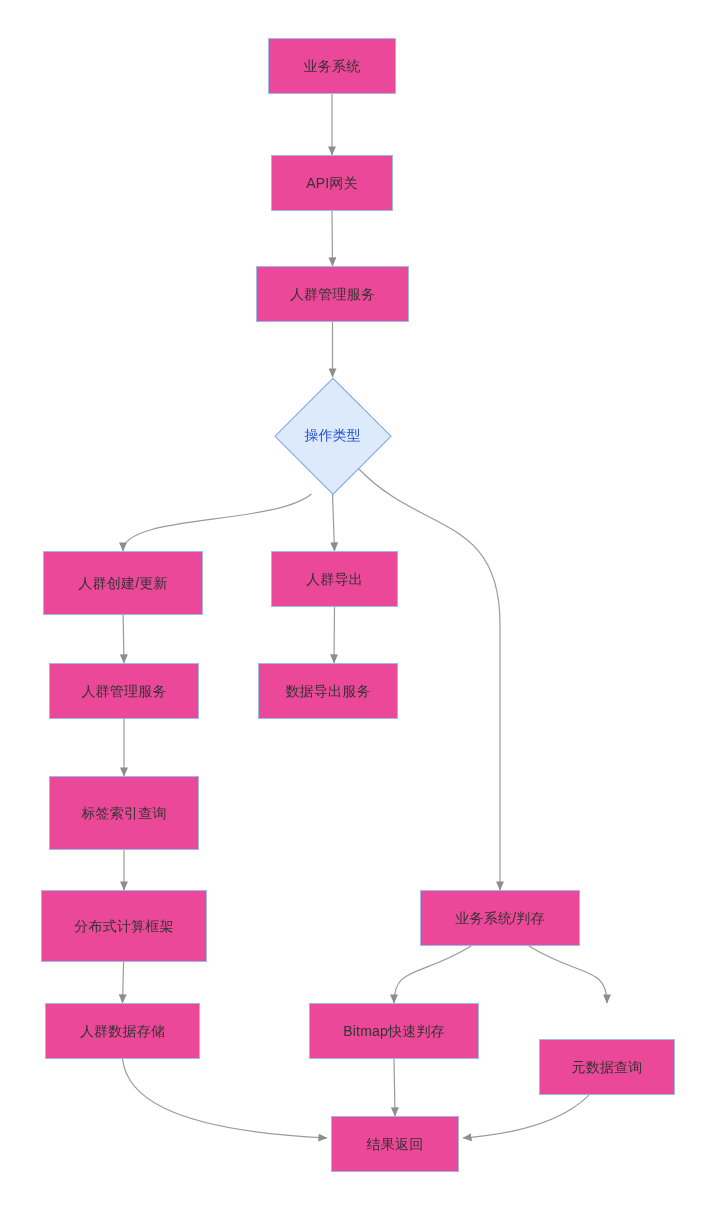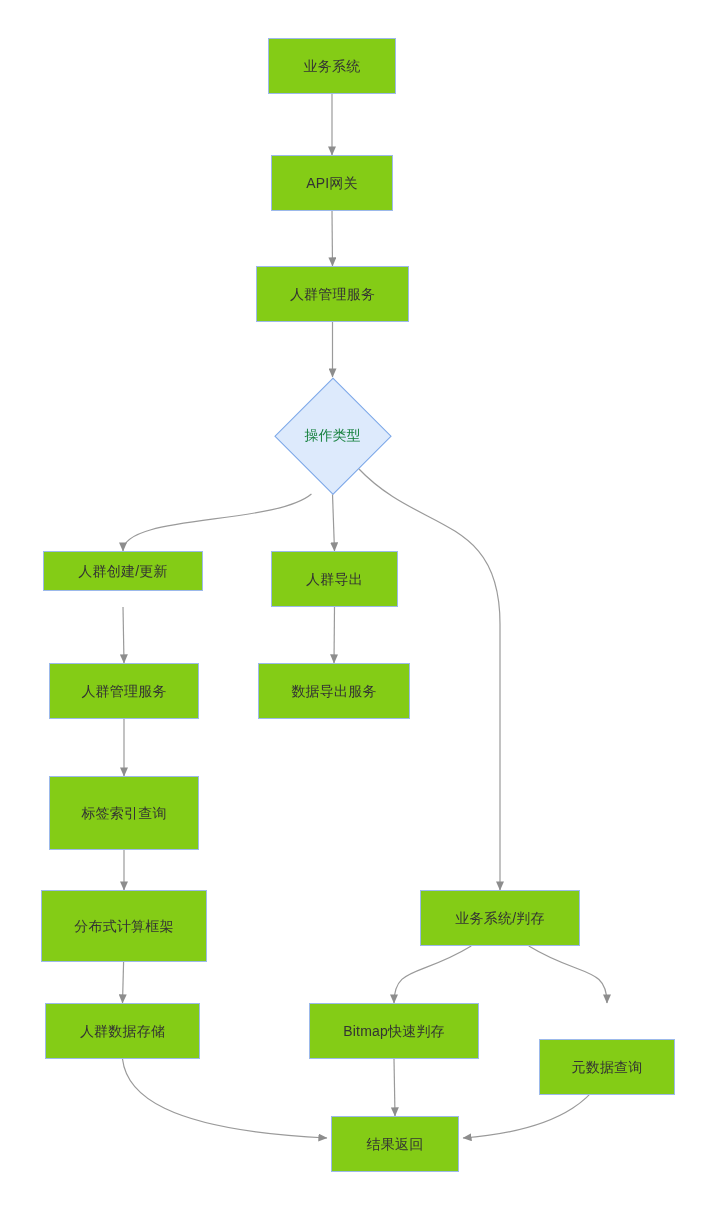--- a/index.html
+++ b/index.html
@@ -22,21 +22,21 @@
     width: 720px;
     height: 1223px;
     pointer-events: none;
   }
   .node {
     position: absolute;
     box-sizing: border-box;
     display: flex;
     align-items: center;
     justify-content: center;
-    background: #84cc16;
+    background: #ec4899;
     border: 1px solid #9cb9ea;
     color: #333333;
     font-size: 14px;
     line-height: 1.2;
     letter-spacing: 0.2px;
     white-space: nowrap;
     z-index: 2;
   }
   .node-label {
     display: block;
@@ -55,21 +55,21 @@
     top: 50%;
     width: 70.7%;
     height: 70.7%;
     transform: translate(-50%, -50%) rotate(45deg);
     background: #ddeafc;
     border: 1px solid #7ca7e8;
     box-sizing: border-box;
   }
   .decision .node-label {
     position: relative;
-    color: #15803d;
+    color: #1d4ed8;
     font-size: 14px;
     white-space: nowrap;
     z-index: 3;
   }
 </style>
 </head>
 <body>
 
 <div id="canvas">
   <svg id="edges" viewBox="0 0 720 1223">
@@ -104,30 +104,30 @@
       <div class="node" style="left: 271px; top: 155px; width: 122px; height: 56px;">
         <span class="node-label">API网关</span>
       </div>
       <div class="node" style="left: 256px; top: 266px; width: 153px; height: 56px;">
         <span class="node-label">人群管理服务</span>
       </div>
       <div class="decision" style="left: 274px; top: 377px; width: 117px; height: 117px;">
         <div class="diamond-shape"></div>
         <span class="node-label">操作类型</span>
       </div>
-      <div class="node" style="left: 43px; top: 551px; width: 160px; height: 40px;">
+      <div class="node" style="left: 43px; top: 551px; width: 160px; height: 64px;">
         <span class="node-label">人群创建/更新</span>
       </div>
       <div class="node" style="left: 271px; top: 551px; width: 127px; height: 56px;">
         <span class="node-label">人群导出</span>
       </div>
       <div class="node" style="left: 49px; top: 663px; width: 150px; height: 56px;">
         <span class="node-label">人群管理服务</span>
       </div>
-      <div class="node" style="left: 258px; top: 663px; width: 152px; height: 56px;">
+      <div class="node" style="left: 258px; top: 663px; width: 140px; height: 56px;">
         <span class="node-label">数据导出服务</span>
       </div>
       <div class="node" style="left: 49px; top: 776px; width: 150px; height: 74px;">
         <span class="node-label">标签索引查询</span>
       </div>
       <div class="node" style="left: 41px; top: 890px; width: 166px; height: 72px;">
         <span class="node-label">分布式计算框架</span>
       </div>
       <div class="node" style="left: 420px; top: 890px; width: 160px; height: 56px;">
         <span class="node-label">业务系统/判存</span>

